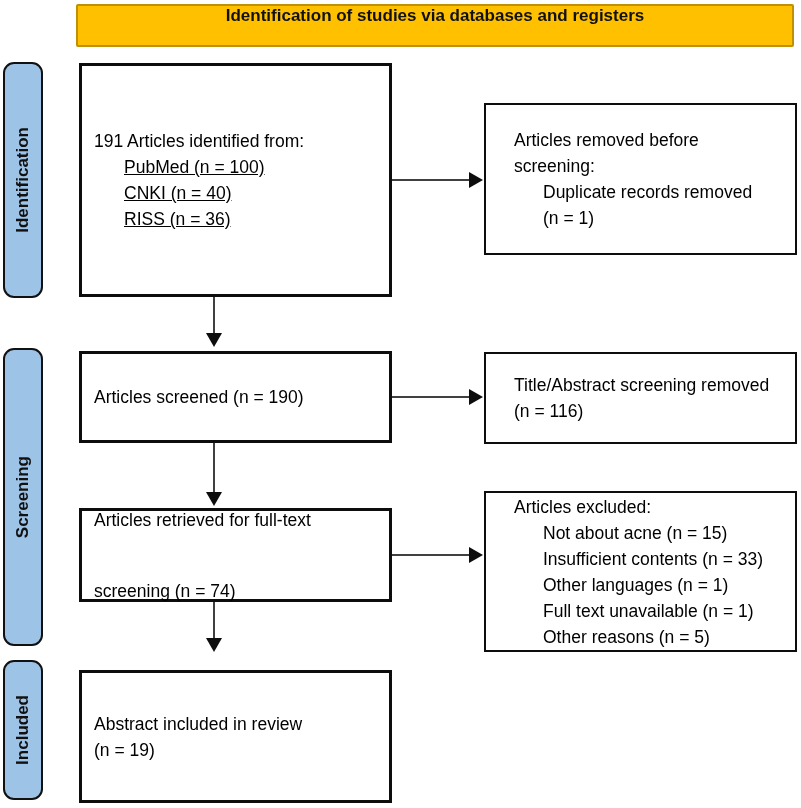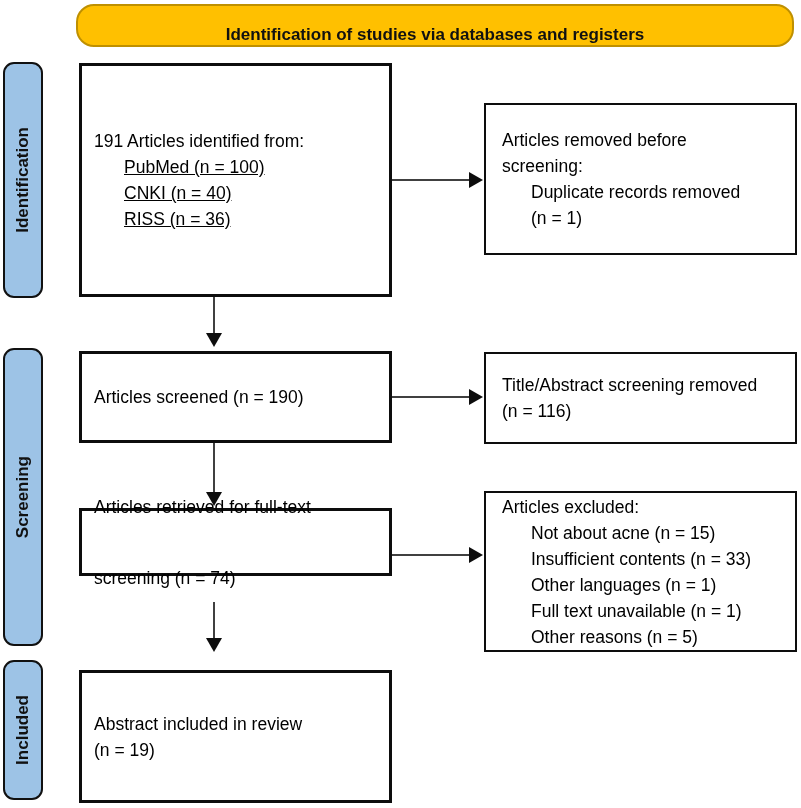--- a/index.html
+++ b/index.html
@@ -16,24 +16,24 @@
     overflow: hidden;
   }
 
   
   .banner {
     position: absolute;
     left: 76px; top: 4px;
     width: 718px; height: 43px;
     background: var(--banner-fill, #FFC000);
     border: 2px solid var(--banner-border, #BF9000);
-    border-radius: 18px;
+    border-radius: 2px;
     box-sizing: border-box;
     display: flex;
-    align-items: flex-end;
+    align-items: flex-start;
     justify-content: center;
     font-size: 17px;
     font-weight: bold;
     color: #111111;
   }
 
   
   .stage-label {
     position: absolute;
     left: 3px;
@@ -61,36 +61,36 @@
   
   .box {
     position: absolute;
     background: #ffffff;
     box-sizing: border-box;
     display: flex;
     flex-direction: column;
     justify-content: center;
   }
   .box.main { border: 3px solid #0d0d0d; }
-  .box.side { border: 2.5px solid #0d0d0d; }
+  .box.side { border: 2.5px solid #0d0d0d; padding-left: 12px; }
 
   .box .line {
     font-size: 17.5px;
     line-height: 26px;
     color: #000000;
     white-space: nowrap;
   }
   .box.main .line { padding-left: 12px; }
   .box.side .line { padding-left: 16px; }
   .box.main .line.ind { padding-left: 42px; text-decoration: underline; }
   .box.side .line.ind { padding-left: 45px; }
 
   #box-identified { left: 79px;  top: 63px;  width: 313px; height: 234px; }
   #box-screened   { left: 79px;  top: 351px; width: 313px; height: 92px;  }
-  #box-retrieved  { left: 79px;  top: 508px; width: 313px; height: 68px; gap: 45px;  }
+  #box-retrieved  { left: 79px;  top: 508px; width: 313px; height: 94px; gap: 45px;  }
   #box-included   { left: 79px;  top: 670px; width: 313px; height: 133px; }
 
   #box-removed    { left: 484px; top: 103px; width: 313px; height: 152px; }
   #box-titleabs   { left: 484px; top: 352px; width: 313px; height: 92px;  }
   #box-excluded   { left: 484px; top: 491px; width: 313px; height: 161px; }
 
   
   .arrow { position: absolute; }
   .arrow .shaft { position: absolute; background: #404040; }
   .arrow.h { height: 16px; }

